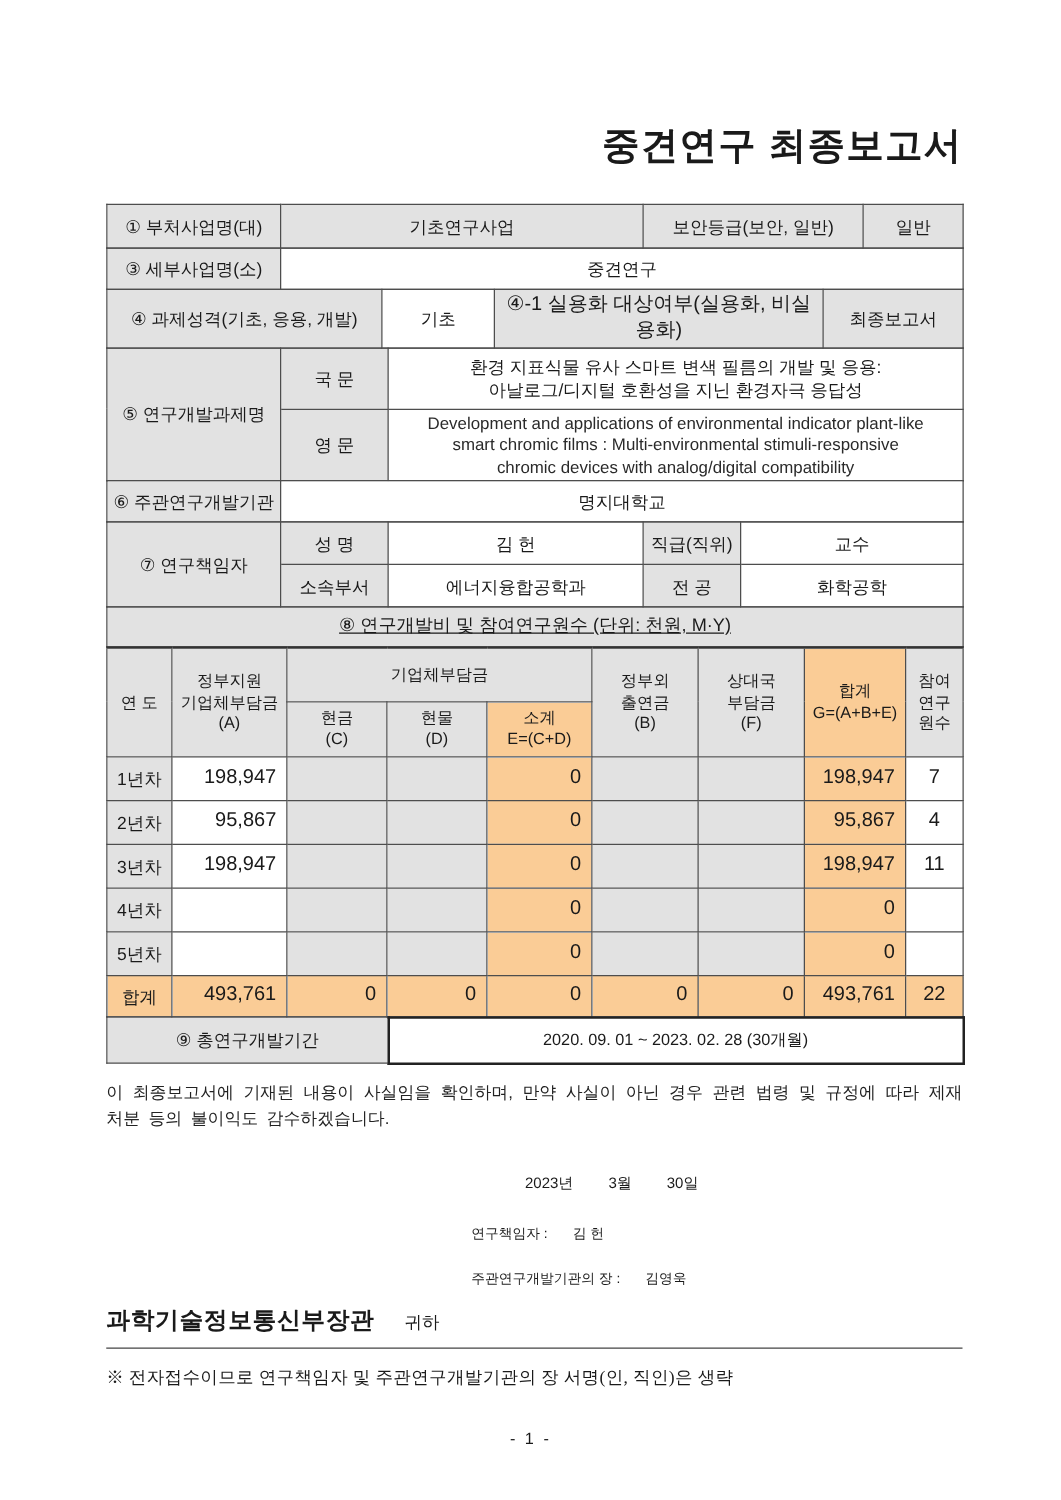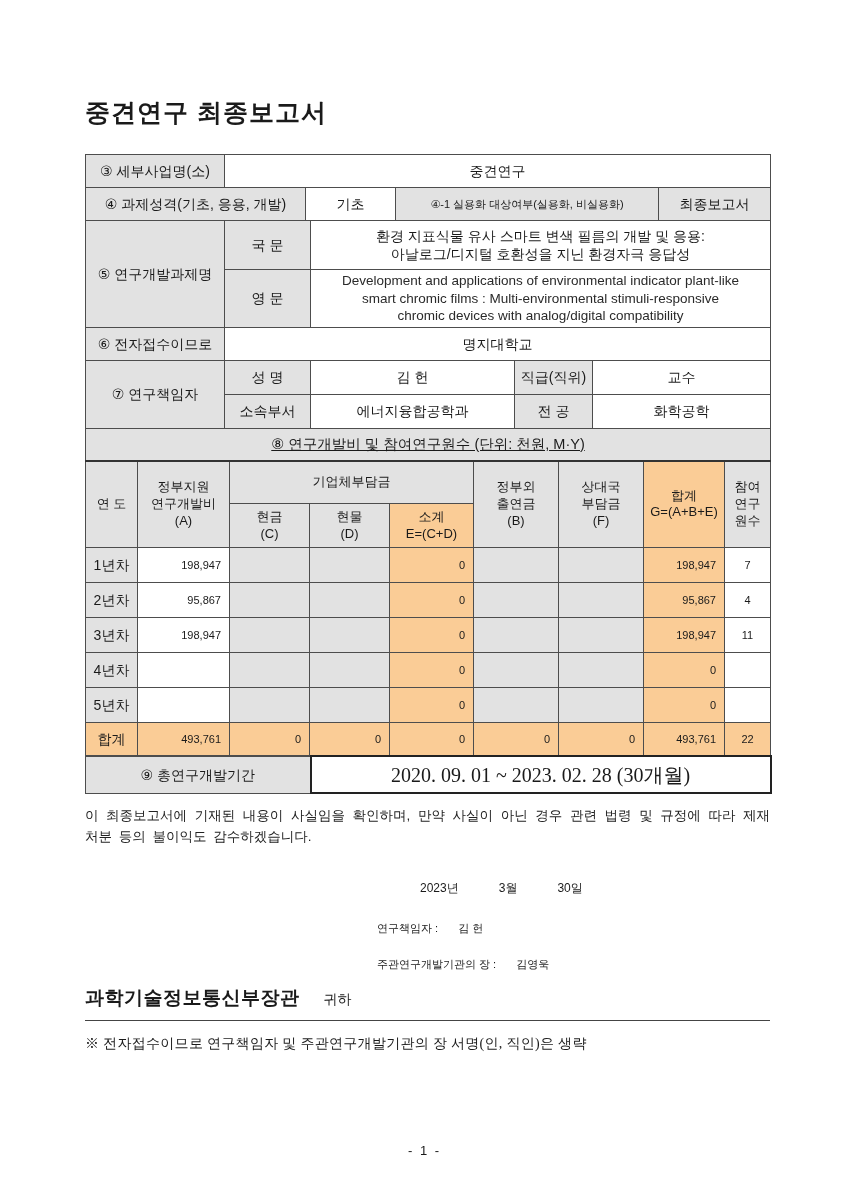--- a/index.html
+++ b/index.html
@@ -5,22 +5,22 @@
   * { margin: 0; padding: 0; box-sizing: border-box; }
   html, body { background: #ffffff; }
   body {
     width: 849px; height: 1200px;
     font-family: "Liberation Sans", "DejaVu Sans", sans-serif;
     color: #1a1a1a;
     padding: 96px 79px 0 85px;
     position: relative;
   }
   .doc-title {
-    text-align: left;
-    font-size: 25px;
+    text-align: right;
+    font-size: 30px;
     font-weight: 700;
     letter-spacing: 1px;
     margin-bottom: 27px;
   }
   table {
     border-collapse: collapse;
     table-layout: fixed;
     width: 685px;
     margin-top: -1px;
   }
@@ -32,42 +32,42 @@
     white-space: pre-line;
     line-height: 1.3;
     padding: 2px 4px;
     overflow: hidden;
   }
   .gray  { background: #e2e2e2; }
   .white { background: #ffffff; }
   .orange{ background: #facc96; }
   .num   { text-align: right; padding-right: 8px; }
   .eng   { font-size: 13.5px; color: #2a2a2a; }
-  .small { font-size: 11px; }
-  .period-value { border: 2px solid #222; font-size: 20px; font-family: Liberation Serif, serif; }
+  .small { font-size: 16px; }
+  .period-value { border: 2px solid #222; font-size: 13px; }
   .budget-head td { font-size: 13px; }
   .budget-top td { border-top: 2px solid #333; }
   .section-bar td { font-size: 14.5px; text-decoration: underline; }
 
   .declaration {
     margin-top: 12px;
     width: 685px;
     font-size: 13.5px;
     line-height: 1.55;
     text-align: justify;
     word-spacing: 3px;
     color: #222;
   }
   .date-line {
     margin-top: 32px;
     padding-left: 335px;
     display: flex;
     font-size: 12px;
   }
-  .date-line span + span { margin-left: 40px; }
+  .date-line span + span { margin-left: 28px; }
   .sig-line {
     display: flex;
     padding-left: 292px;
     font-size: 11px;
   }
   .sig-line .sig-name { margin-left: 20px; }
   .sig-1 { margin-top: 24px; }
   .sig-2 { margin-top: 21px; }
   .recipient-line {
     margin-top: 13px;
@@ -100,20 +100,26 @@
 <div class="doc-title">중견연구 최종보고서</div>
 
 <table>
   <colgroup>
       <col style="width:139px">
       <col style="width:290px">
       <col style="width:176px">
       <col style="width:80px">
     </colgroup>
   <tbody>
+      <tr style="height:35px">
+    <td class="gray">① 부처사업명(대)</td>
+    <td class="gray">기초연구사업</td>
+    <td class="gray">보안등급(보안, 일반)</td>
+    <td class="gray">일반</td>
+  </tr>
 </tbody>
   </table>
 
 <table>
   <colgroup>
       <col style="width:139px">
       <col style="width:546px">
     </colgroup>
   <tbody>
       <tr style="height:33px">
@@ -162,21 +168,21 @@
 </tbody>
   </table>
 
 <table>
   <colgroup>
       <col style="width:139px">
       <col style="width:546px">
     </colgroup>
   <tbody>
       <tr style="height:33px">
-    <td class="gray">⑥ 전자접수이므로</td>
+    <td class="gray">⑥ 주관연구개발기관</td>
     <td class="white">명지대학교</td>
   </tr>
 </tbody>
   </table>
 
 <table>
   <colgroup>
       <col style="width:139px">
       <col style="width:86px">
       <col style="width:204px">
@@ -220,21 +226,21 @@
       <col style="width:84px">
     <col style="width:85px">
       <col style="width:85px">
       <col style="width:81px">
       <col style="width:46px">
   </colgroup>
   <tbody>
       <tr class="budget-head budget-top" style="height:43px">
     <td class="gray" rowspan="2">연 도</td>
     <td class="gray" rowspan="2">정부지원
-연구개발비
+기업체부담금
 (A)</td>
     <td class="gray" colspan="3">기업체부담금</td>
     <td class="gray" rowspan="2">정부외
 출연금
 (B)</td>
     <td class="gray" rowspan="2">상대국
 부담금
 (F)</td>
     <td class="orange" rowspan="2">합계
 G=(A+B+E)</td>

